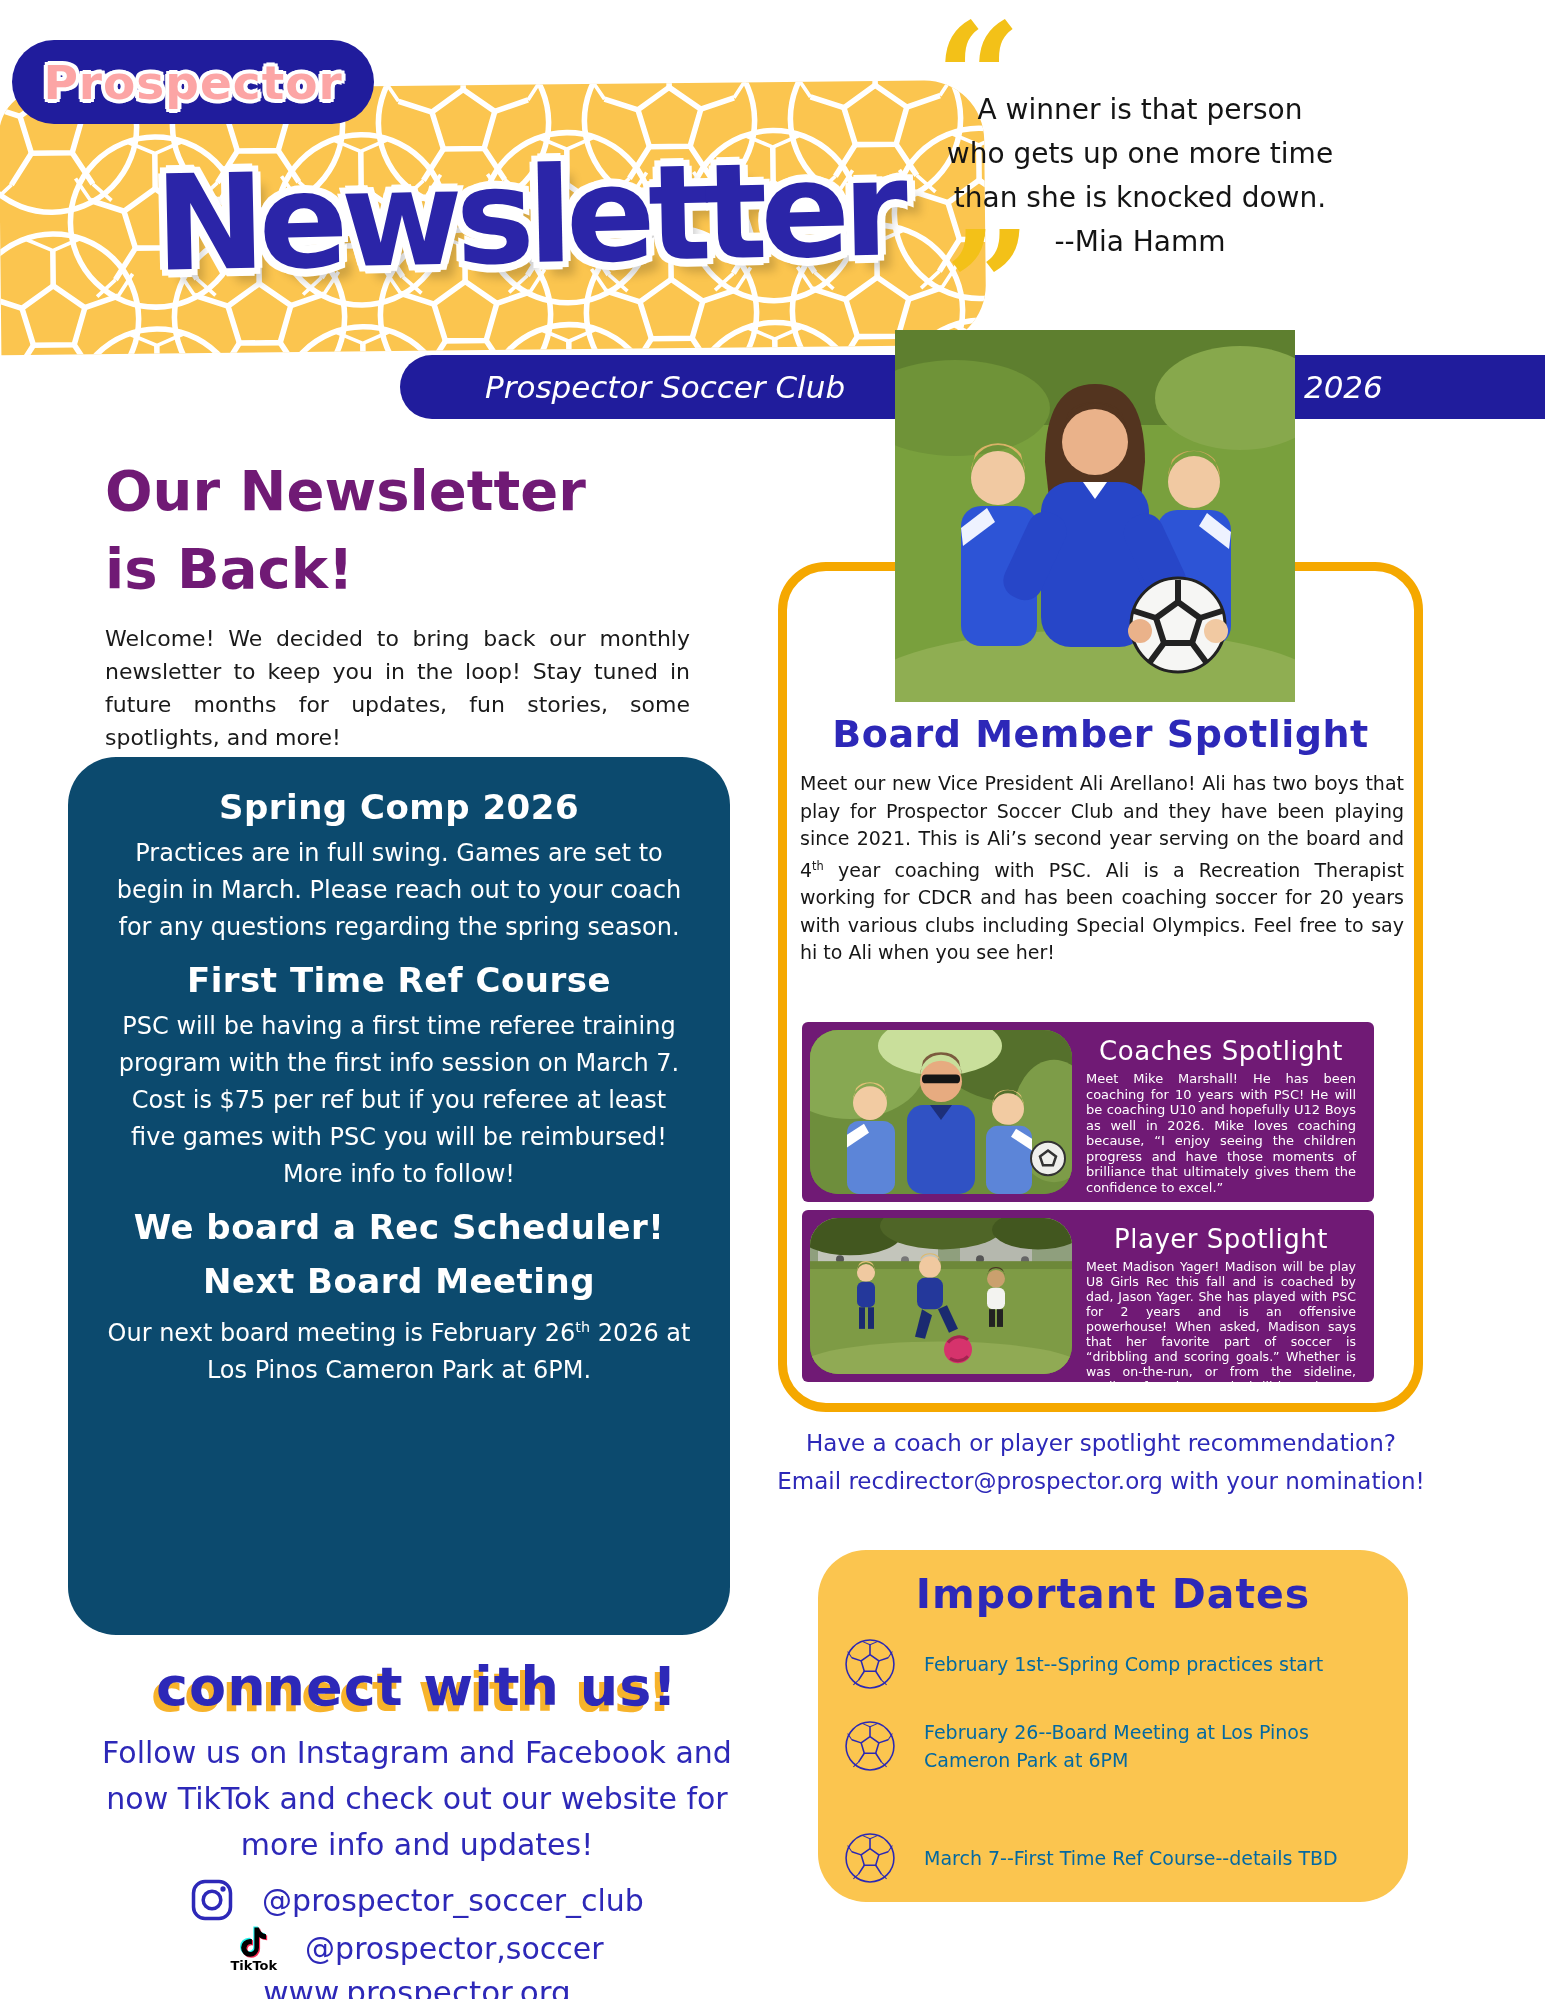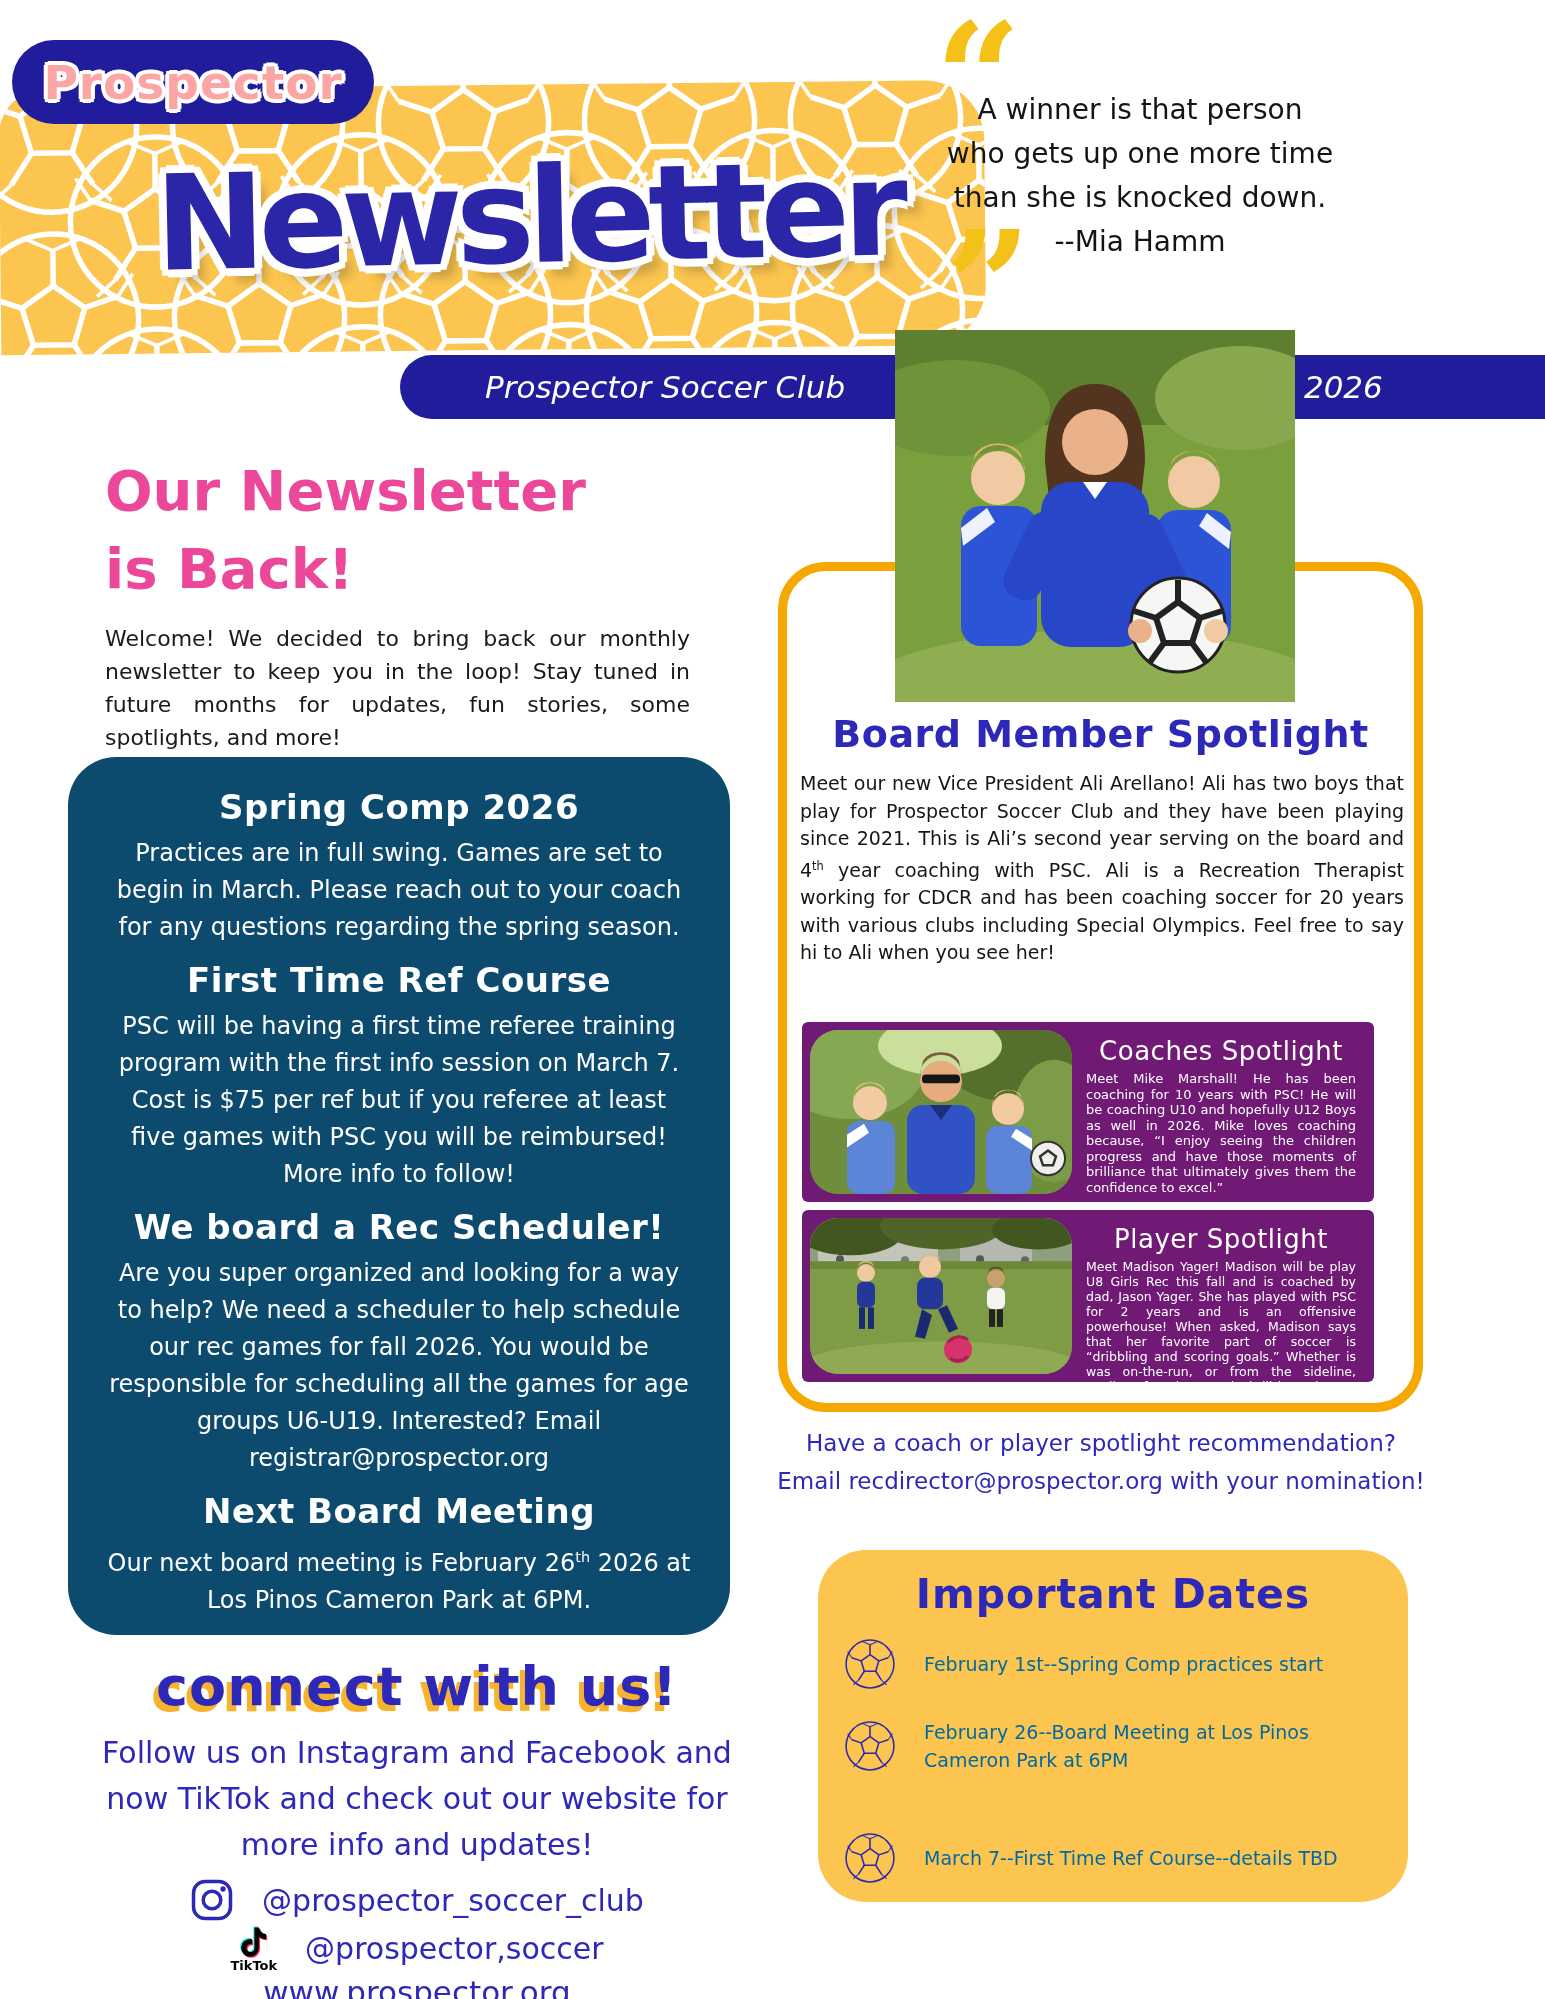--- a/index.html
+++ b/index.html
@@ -25,21 +25,21 @@
   .quote-text{position:absolute;left:860px;top:88px;width:560px;text-align:center;
     font-size:28px;line-height:44px;color:#141414;font-weight:500;}
 
   .date-bar{position:absolute;left:400px;top:355px;width:1145px;height:64px;background:#201C9C;
     border-radius:36px 0 0 36px;color:#fff;font-style:italic;font-size:31px;display:flex;align-items:center;}
   .club-name{margin-left:85px;}
   .issue-date{position:absolute;left:755px;}
 
   
   .intro-title{position:absolute;left:105px;top:452px;font-size:56px;line-height:78px;
-    font-weight:bold;color:#ec4899;letter-spacing:0px;}
+    font-weight:bold;color:#701a75;letter-spacing:0px;}
   .intro-body{position:absolute;left:105px;top:622px;width:585px;font-size:22px;line-height:33px;
     color:#1A1A1A;text-align:justify;}
 
   .announce-box{position:absolute;left:68px;top:757px;width:662px;height:878px;background:#0c4a6e;
     border-radius:48px;color:#ffffff;text-align:center;padding:26px 38px;overflow:hidden;}
   .announce-box h2{font-size:34px;margin:14px 0 8px;font-weight:bold;letter-spacing:0.5px;}
   .announce-box h2:first-child{margin-top:4px;}
   .announce-box p{font-size:24px;line-height:37px;margin:0;}
   .announce-box sup{font-size:60%;}
 
@@ -199,21 +199,20 @@
     <div>is Back!</div>
   </div>
   <div class="intro-body">Welcome! We decided to bring back our monthly newsletter to keep you in the loop! Stay tuned in future months for updates, fun stories, some spotlights, and more!</div>
 
   <div class="announce-box">
     <h2>Spring Comp 2026</h2>
     <p>Practices are in full swing. Games are set to begin in March. Please reach out to your coach for any questions regarding the spring season.</p>
     <h2>First Time Ref Course</h2>
     <p>PSC will be having a first time referee training program with the first info session on March 7. Cost is $75 per ref but if you referee at least five games with PSC you will be reimbursed! More info to follow!</p>
     <h2>We board a Rec Scheduler!</h2>
-    <p>Are you super organized and looking for a way to help? We need a scheduler to help schedule our rec games for fall 2026. You would be responsible for scheduling all the games for age groups U6-U19. Interested? Email registrar@prospector.org</p>
     <h2>Next Board Meeting</h2>
     <p><span>Our next board meeting is February 26</span><sup>th</sup><span> 2026 at Los Pinos Cameron Park  at 6PM.</span></p>
   </div>
 
   <div class="connect">
     <div class="connect-title">connect with us!</div>
     <div class="connect-body">Follow us on Instagram and Facebook and now TikTok and check out our website for more info and updates!</div>
     <div class="social-row">
       <svg class="ig-icon" viewBox="0 0 100 100">
         <rect x="8" y="8" width="84" height="84" rx="26" fill="none" stroke="currentColor" stroke-width="8"></rect>

